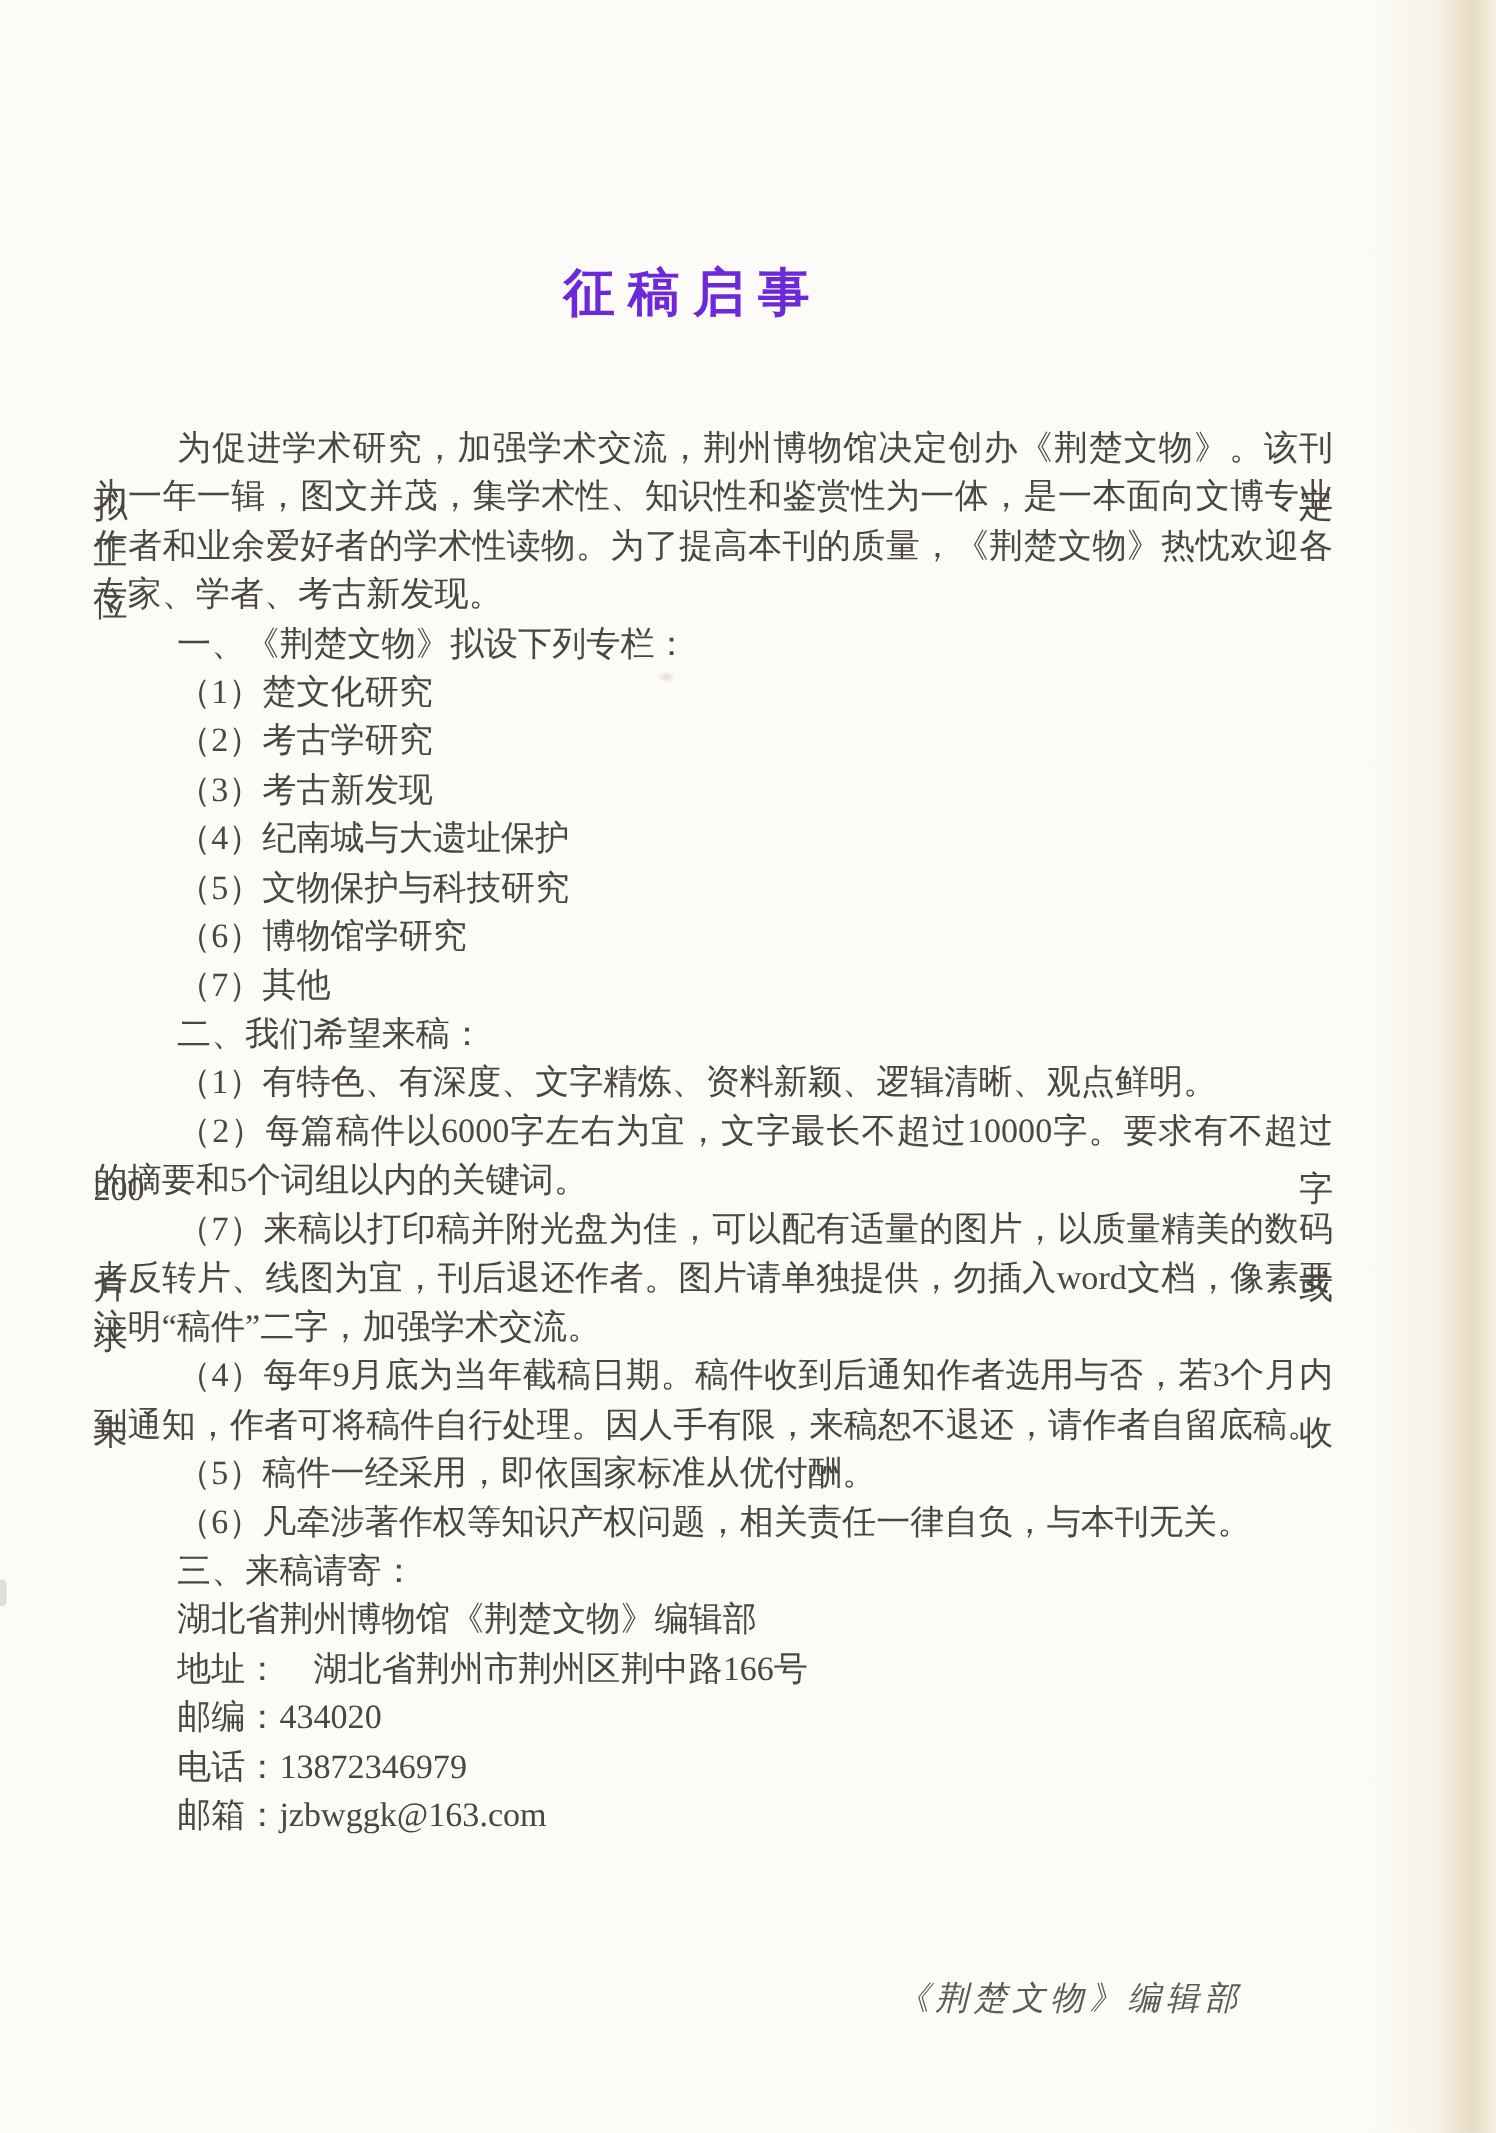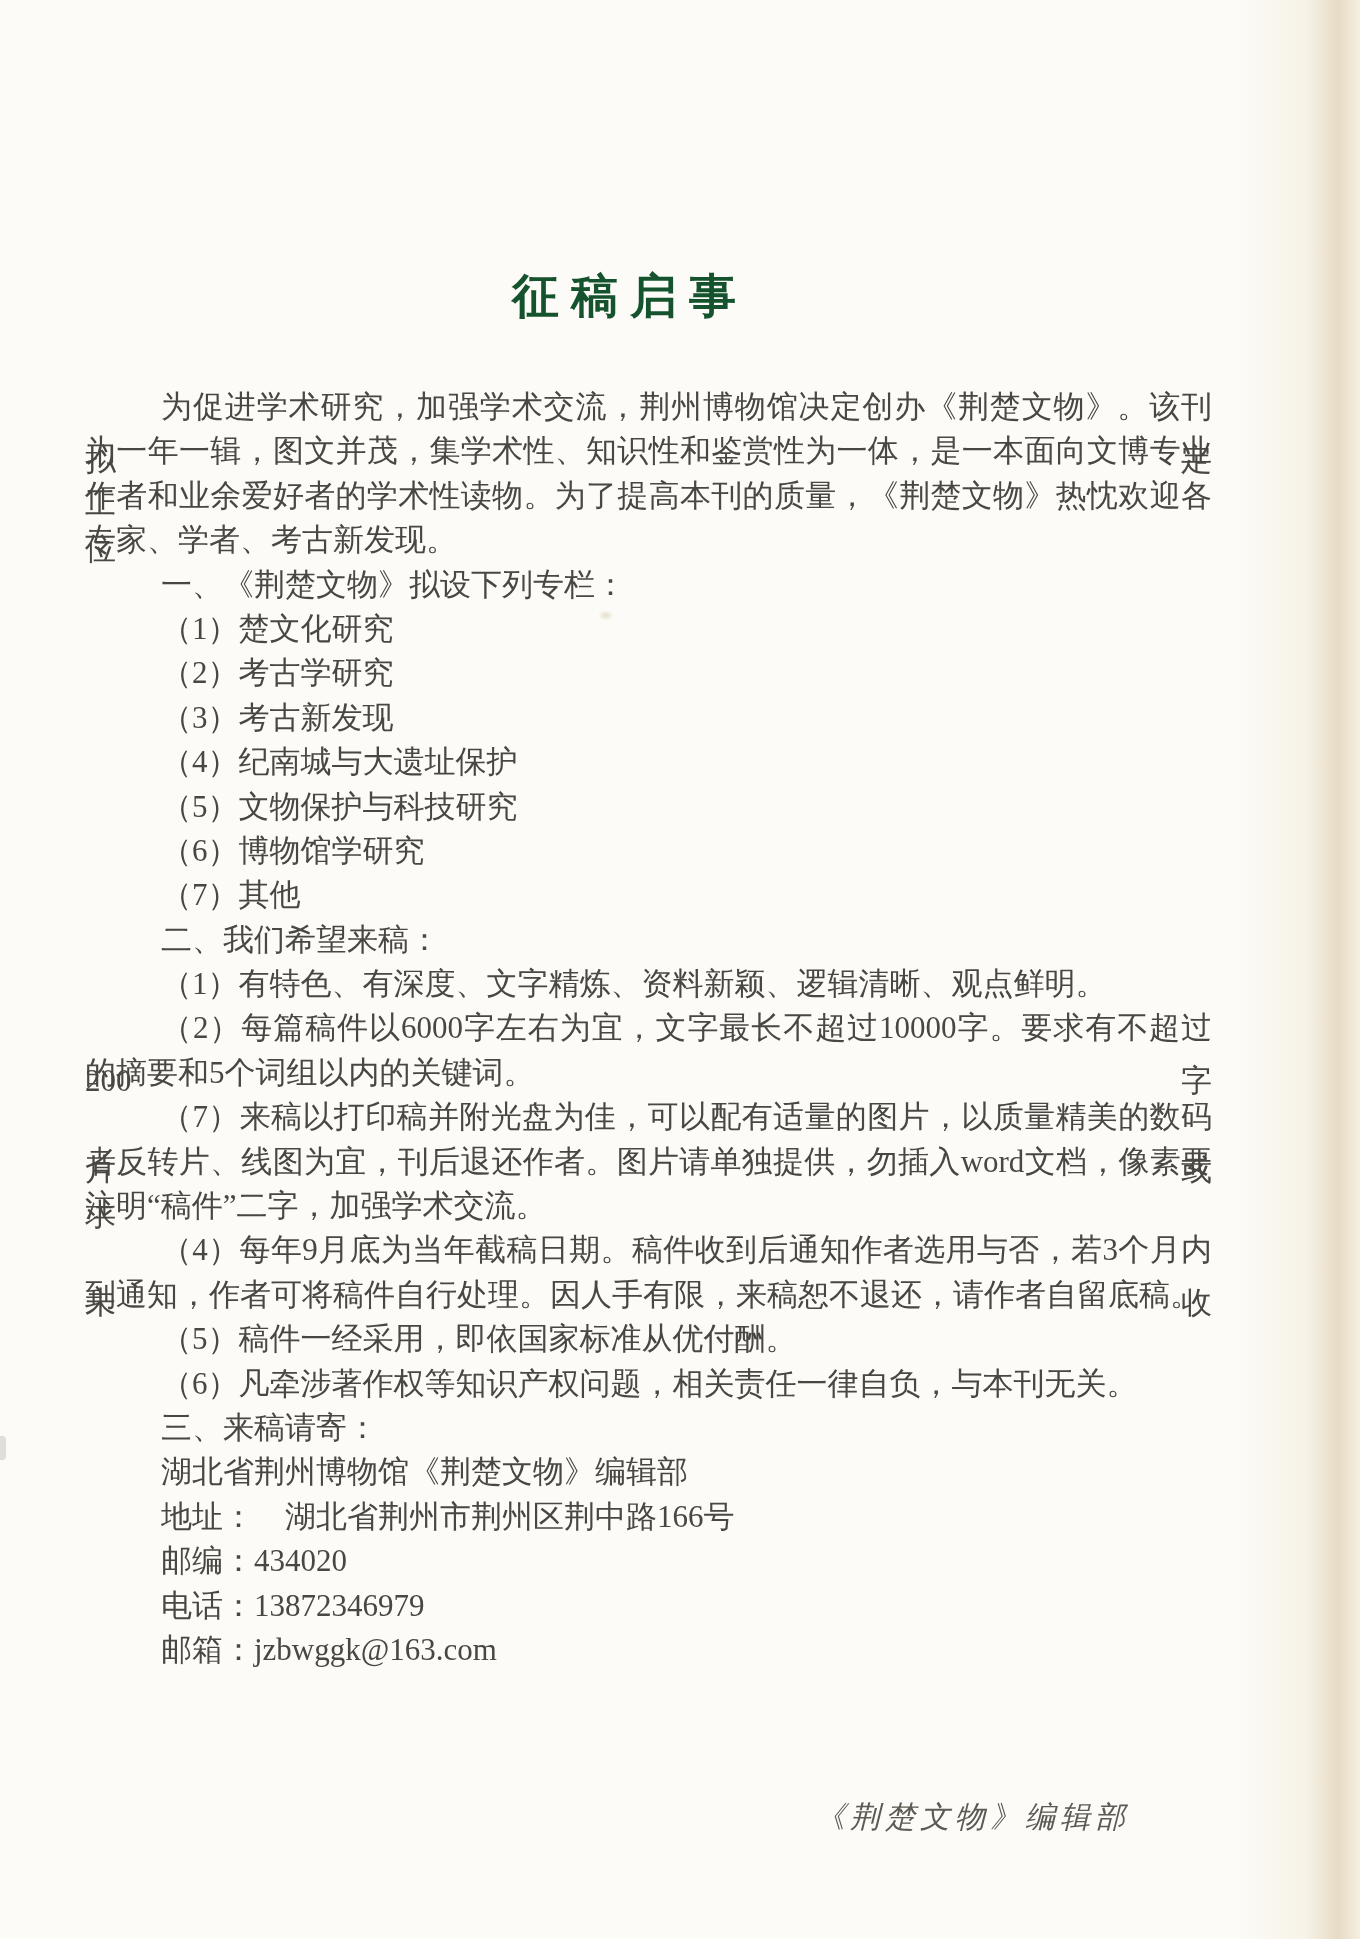--- a/index.html
+++ b/index.html
@@ -28,26 +28,26 @@
   .scan-speck{
     position:absolute;left:598px;top:610px;width:16px;height:11px;
     border-radius:50%;
     background:radial-gradient(closest-side,rgba(190,168,118,0.35),rgba(190,168,118,0));
   }
   .scan-edge-mark{
     position:absolute;left:0;top:1436px;width:6px;height:24px;
     background:#c9c6c0;opacity:.55;border-radius:0 4px 4px 0;
   }
   .doc-title{
-    position:absolute;top:268px;left:85px;width:1090px;
+    position:absolute;top:239px;left:85px;width:1090px;
     text-align:center;
     font-size:47px;line-height:56px;
     font-weight:700;
     letter-spacing:12px;
-    color:#14532d;
+    color:#6d28d9;
   }
   .text-block{
     position:absolute;top:380px;left:85px;width:1127px;
     font-size:31px;line-height:53px;
     color:#4a4742;
   }
   .line{
     white-space:pre-wrap;
     height:44.4px;
     overflow:visible;

